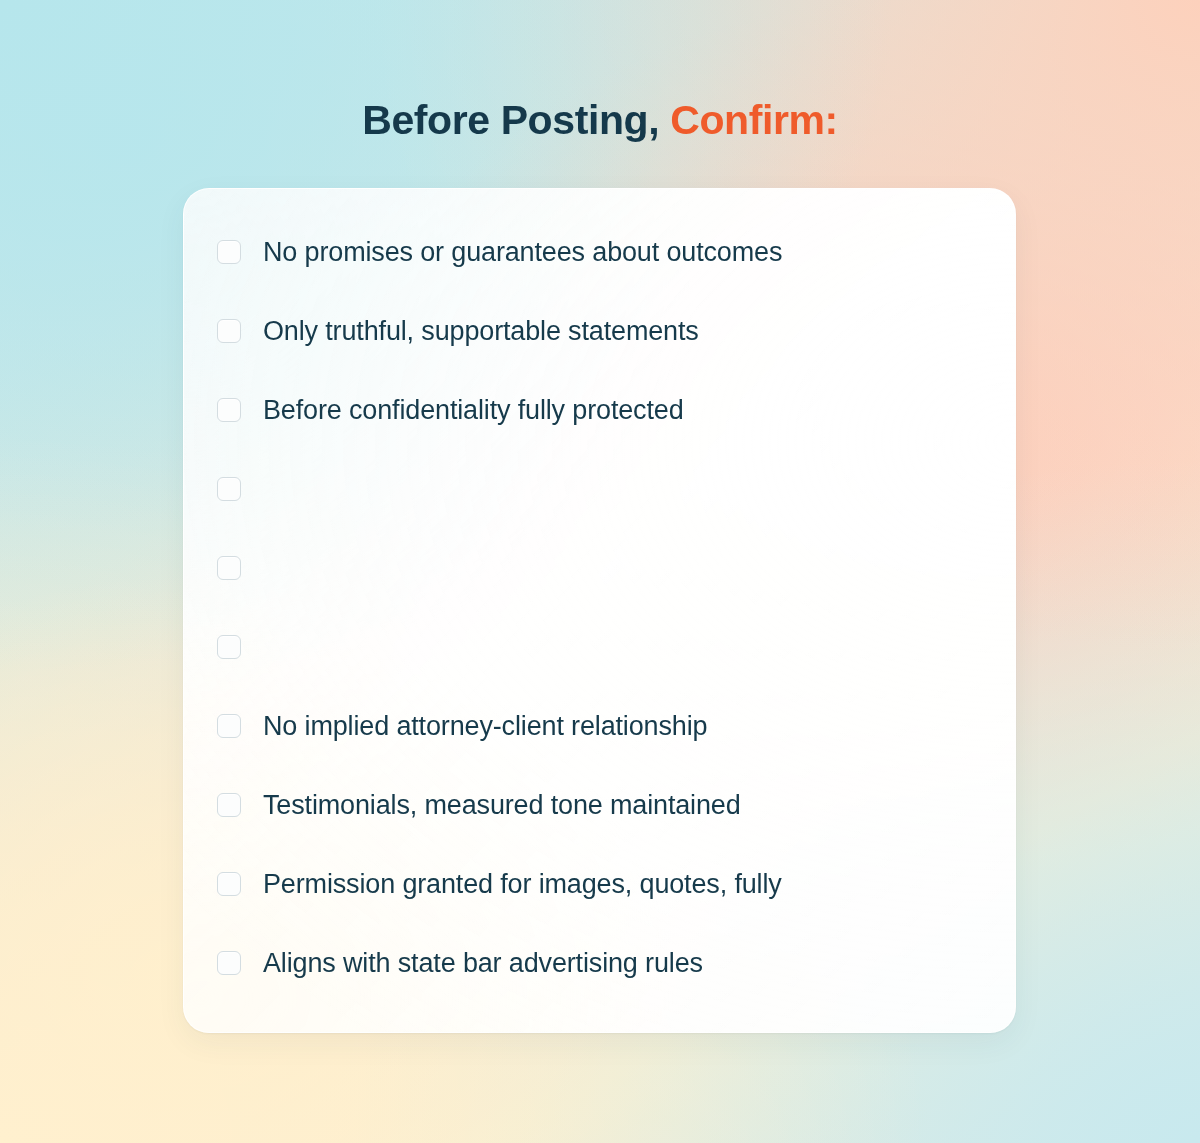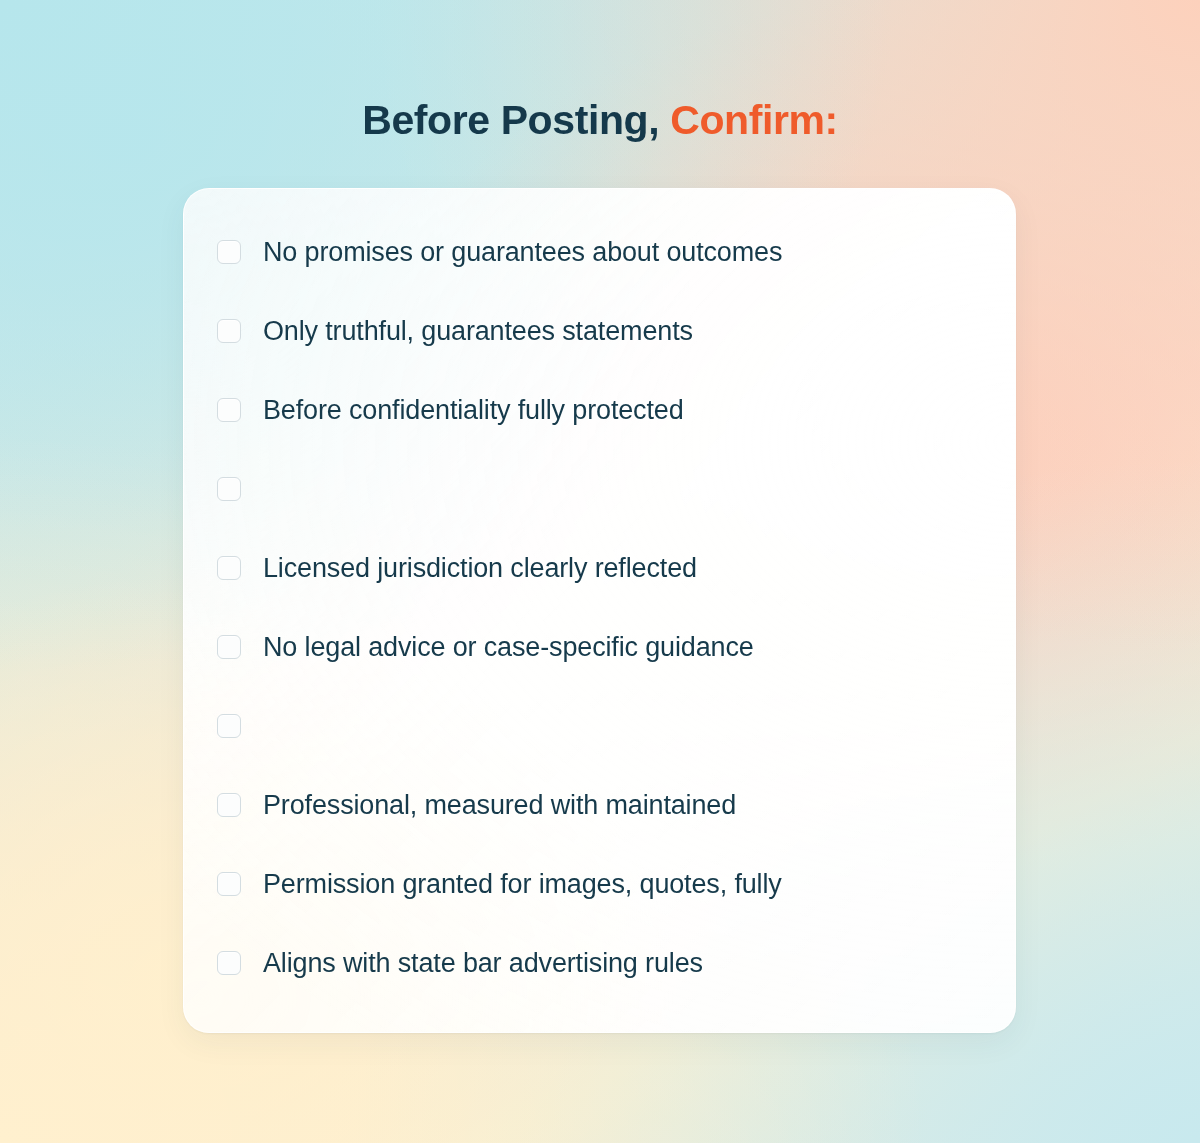--- a/index.html
+++ b/index.html
@@ -116,49 +116,48 @@
   <div class="card">
     <div class="checklist">
 
       <div class="check-row">
         <span class="checkbox"></span>
         <span class="check-label">No promises or guarantees about outcomes</span>
       </div>
 
       <div class="check-row">
         <span class="checkbox"></span>
-        <span class="check-label">Only truthful, guarantees statements</span>
+        <span class="check-label">Only truthful, supportable statements</span>
       </div>
 
       <div class="check-row">
         <span class="checkbox"></span>
         <span class="check-label">Before confidentiality fully protected</span>
       </div>
 
       <div class="check-row">
         <span class="checkbox"></span>
       </div>
 
       <div class="check-row">
         <span class="checkbox"></span>
-        <span class="check-label">Licensed jurisdiction clearly reflected</span>
-      </div>
-
-      <div class="check-row">
-        <span class="checkbox"></span>
-        <span class="check-label">No legal advice or case-specific guidance</span>
       </div>
 
       <div class="check-row">
         <span class="checkbox"></span>
       </div>
 
       <div class="check-row">
         <span class="checkbox"></span>
-        <span class="check-label">Professional, measured with maintained</span>
+        <span class="check-label">No implied attorney-client relationship</span>
+      </div>
+
+      <div class="check-row">
+        <span class="checkbox"></span>
+        <span class="check-label">Testimonials, measured tone maintained</span>
       </div>
 
       <div class="check-row">
         <span class="checkbox"></span>
         <span class="check-label">Permission granted for images, quotes, fully</span>
       </div>
 
       <div class="check-row">
         <span class="checkbox"></span>
         <span class="check-label">Aligns with state bar advertising rules</span>

